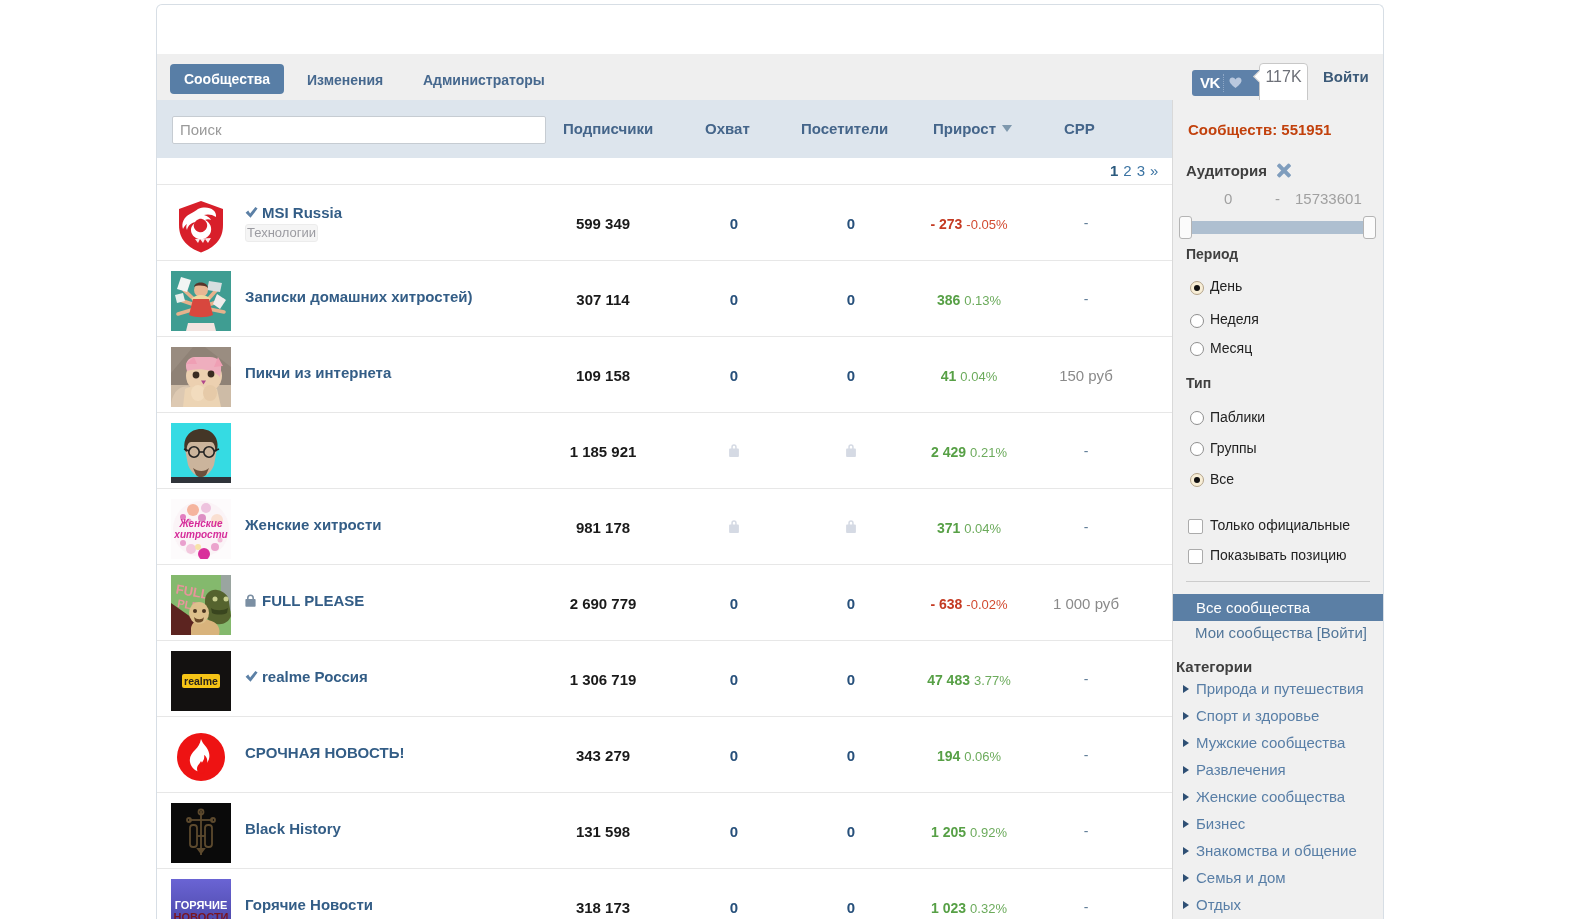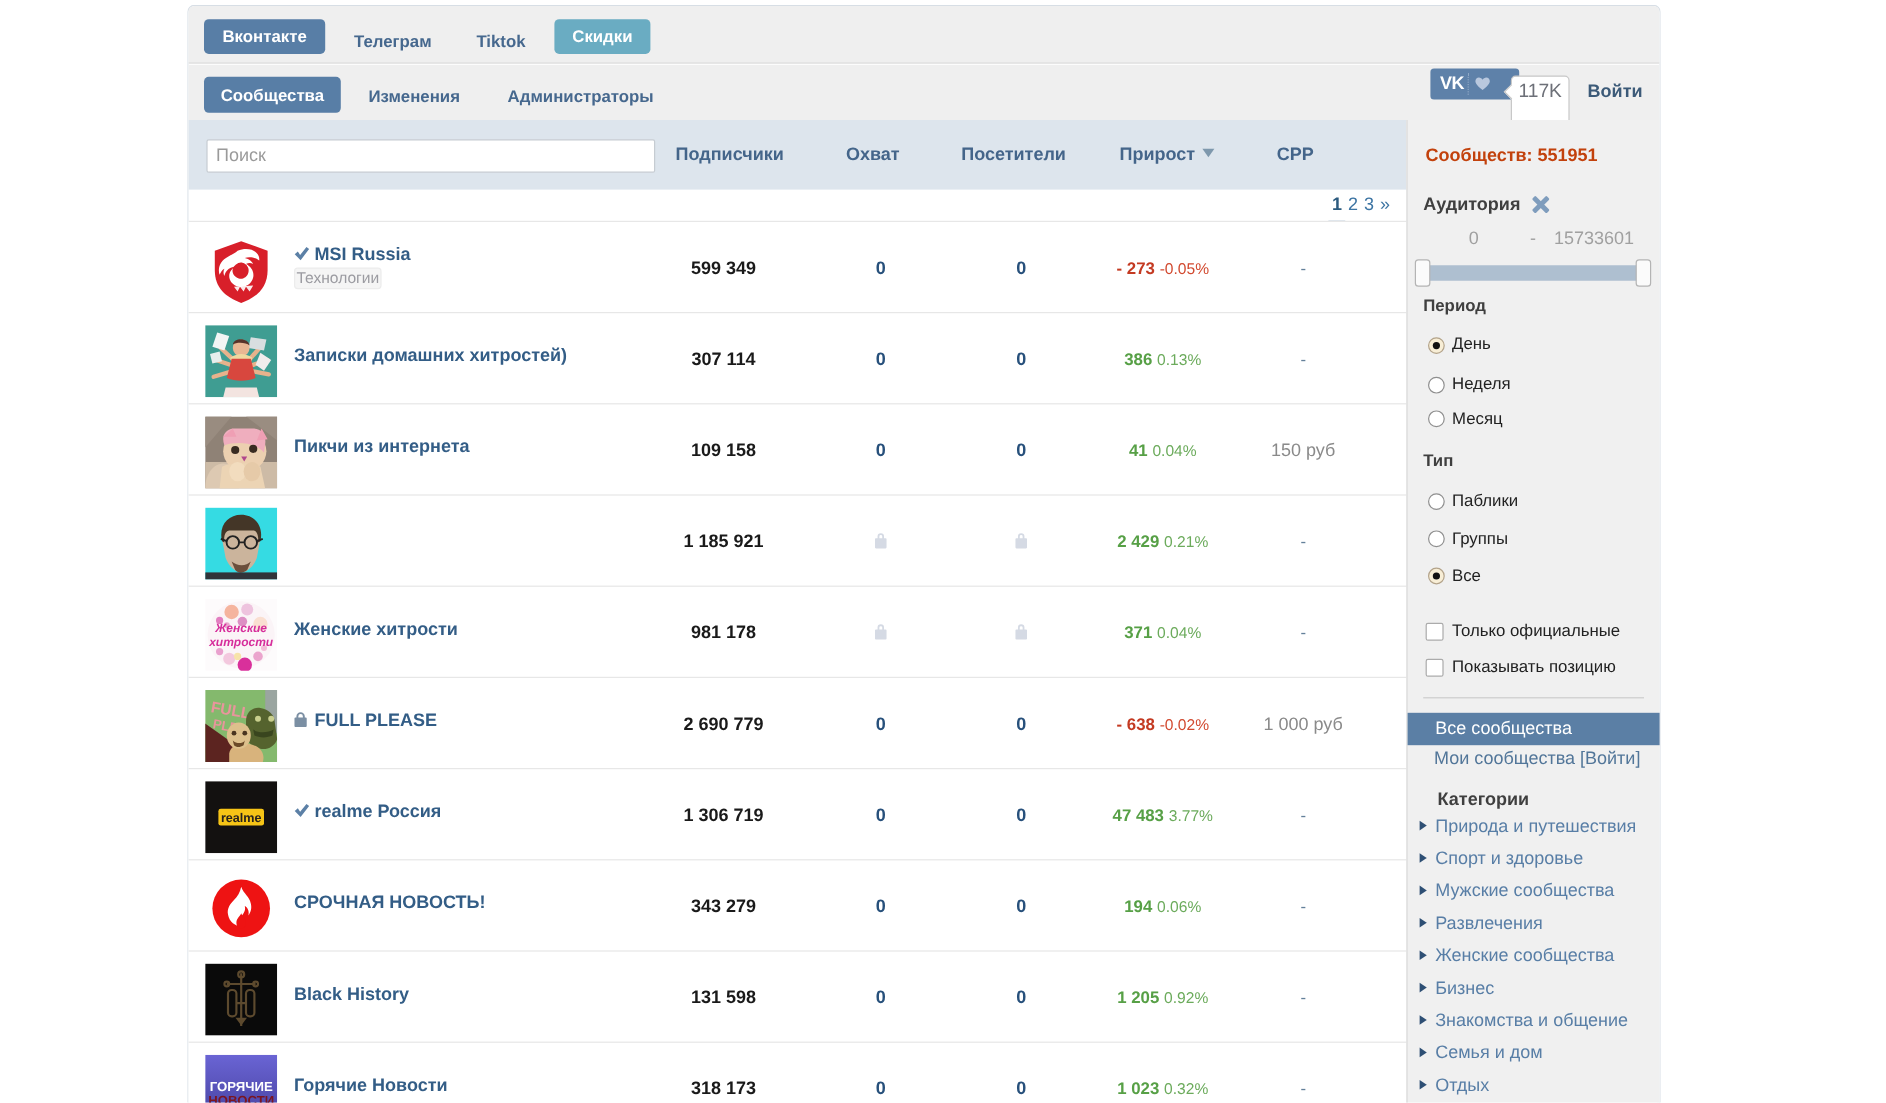--- a/index.html
+++ b/index.html
@@ -7,21 +7,21 @@
 .strip2 { position:absolute; left:0; top:49px; width:100%; height:46px; background:#efefef; }
 .btn { position:absolute; border-radius:4px; background:#587ea6; color:#fff; font-weight:bold; font-size:14px; text-align:center; }
 .b1 { left:13px; top:11px; width:101px; height:29px; line-height:29px; }
 .tab { position:absolute; color:#46688e; font-weight:bold; font-size:14px; }
 .t-tg { left:138px; top:21px; }
 .t-tk { left:240px; top:21px; }
 .b-sk { left:305px; top:11px; width:80px; height:29px; line-height:29px; background:#6aacc2; }
 .b-so { left:13px; top:10px; width:114px; height:30px; line-height:30px; }
 .t-iz { left:150px; top:18px; }
 .t-ad { left:266px; top:18px; }
-.vkw { position:absolute; left:1035px; top:52px; width:74px; height:26px; background:#5e81a9; border-radius:3px; color:#fff; }
+.vkw { position:absolute; left:1035px; top:65px; width:74px; height:26px; background:#5e81a9; border-radius:3px; color:#fff; }
 .vkw .vkl { position:absolute; left:8px; top:4px; font-weight:bold; font-size:15px; letter-spacing:-0.5px; }
 .vkw .sep { position:absolute; left:31px; top:4px; height:18px; border-left:1px dotted #8fa8c6; }
 .bub { position:absolute; left:1102px; top:58px; width:49px; height:45px; background:#fff; border:1px solid #c8c8c8; border-radius:4px; color:#6d7078; font-size:16px; text-align:center; line-height:25px; }
 .bub:before { content:""; position:absolute; left:-5px; top:8px; width:8px; height:8px; background:#fff; border-left:1px solid #c8c8c8; border-bottom:1px solid #c8c8c8; transform:rotate(45deg); }
 .login { position:absolute; left:1166px; top:63px; font-weight:bold; font-size:15px; color:#3c5a78; }
 .bluehead { position:absolute; left:0; top:95px; width:1015px; height:58px; background:#dde5ed; }
 .search { position:absolute; left:15px; top:16px; width:374px; height:28px; background:#fff; border:1px solid #c6ccd2; border-radius:2px; color:#9a9a9a; font-size:15px; line-height:26px; padding-left:7px; }
 .hcol { position:absolute; top:20px; font-weight:bold; font-size:15px; color:#44658a; }
 .h-sub { left:406px; } .h-okh { left:548px; } .h-vis { left:644px; } .h-gro { left:776px; } .h-cpp { left:907px; }
 .caret { display:inline-block; width:0; height:0; border-left:5.5px solid transparent; border-right:5.5px solid transparent; border-top:7px solid #7e98ad; margin-left:6px; vertical-align:2px; }
@@ -69,34 +69,28 @@
 .hdl { position:absolute; top:-5px; width:13px; height:23px; background:#fbfbfb; border:1px solid #b4b4b4; border-radius:3px; }
 .hl { left:-7px; } .hr { right:-6px; }
 .sb-per { left:13px; top:146px; font-weight:bold; font-size:14px; color:#3f3f3f; }
 .radio { position:absolute; left:17px; width:14px; height:14px; border-radius:50%; background:#fff; border:1px solid #8f8f8f; }
 .radio.on { background:#f8eed6; border-color:#b3a38a; }
 .radio.on:before { content:""; position:absolute; left:3px; top:3px; width:6px; height:6px; border-radius:50%; background:#111; }
 .cbx { position:absolute; left:15px; width:15px; height:15px; background:#fff; border:1px solid #ababab; border-radius:2px; }
 .lbl { position:absolute; left:37px; font-size:14px; color:#222; }
 .allcom { position:absolute; left:0px; top:494px; width:213px; height:27px; background:#5b7fa5; color:#ffffff; font-size:15px; line-height:27px; padding-left:23px; }
 .mycom { position:absolute; left:22px; top:524px; font-size:15px; color:#527699; }
-.sb-kat { left:25px; top:558px; font-weight:bold; font-size:15px; color:#3f3f3f; }
+.sb-kat { left:3px; top:558px; font-weight:bold; font-size:15px; color:#3f3f3f; }
 .cat { position:absolute; left:10px; height:27px; font-size:15px; color:#587ea6; }
 .arr { display:inline-block; width:0; height:0; border-top:4px solid transparent; border-bottom:4px solid transparent; border-left:6px solid #2e4f74; margin-right:7px; vertical-align:1px; }
 .ct { color:#587ea6; }
 .hsep { position:absolute; left:13px; top:481px; width:184px; border-top:1px solid #ccc; }
 </style></head>
 <body>
 <div class="page">
-  <div class="strip1">
-    <div class="btn b1">Вконтакте</div>
-    <div class="tab t-tg">Телеграм</div>
-    <div class="tab t-tk">Tiktok</div>
-    <div class="btn b-sk">Скидки</div>
-  </div>
   <div class="strip2">
     <div class="btn b-so">Сообщества</div>
     <div class="tab t-iz">Изменения</div>
     <div class="tab t-ad">Администраторы</div>
   </div>
   <div class="vkw">
       <span class="vkl">VK</span>
       <span class="sep"></span>
       <svg style="position:absolute;left:37px;top:7px;" width="13" height="12" viewBox="0 0 13 12">
         <path d="M6.5 11 C2 7.5 0.5 5.5 0.5 3.5 C0.5 1.8 1.8 0.5 3.4 0.5 C4.7 0.5 5.9 1.3 6.5 2.4 C7.1 1.3 8.3 0.5 9.6 0.5 C11.2 0.5 12.5 1.8 12.5 3.5 C12.5 5.5 11 7.5 6.5 11 Z" fill="#b9c8de"></path>

